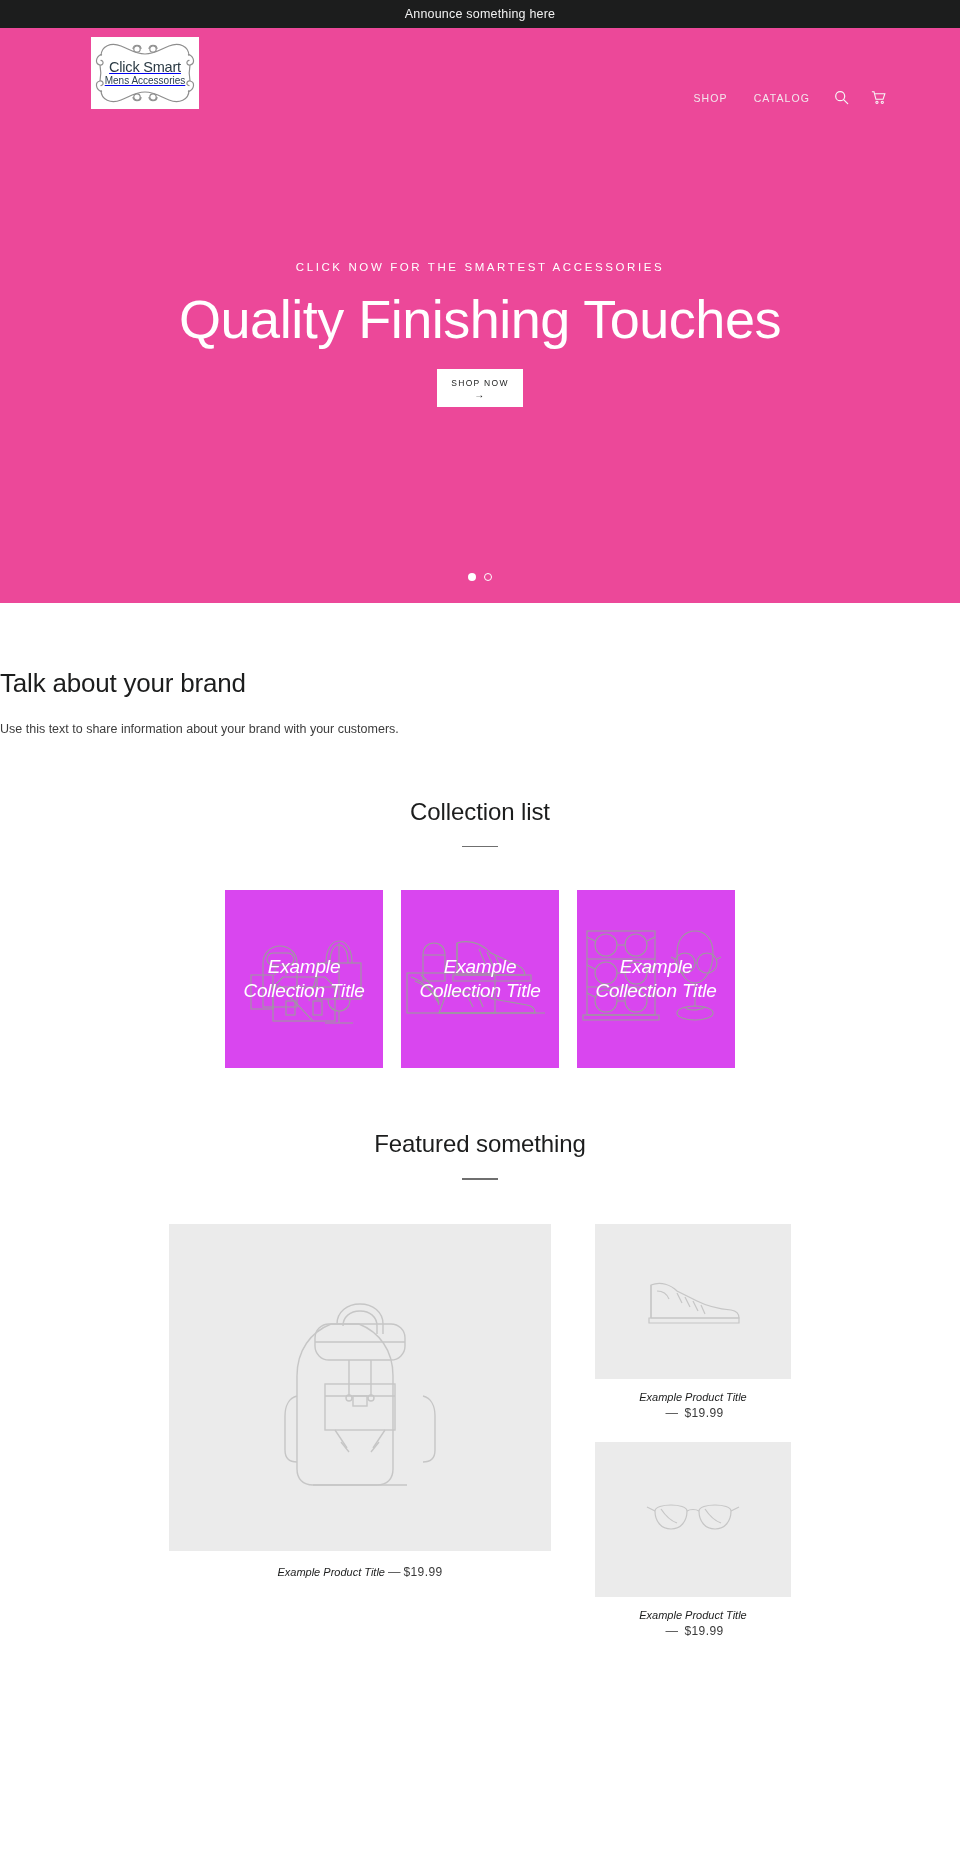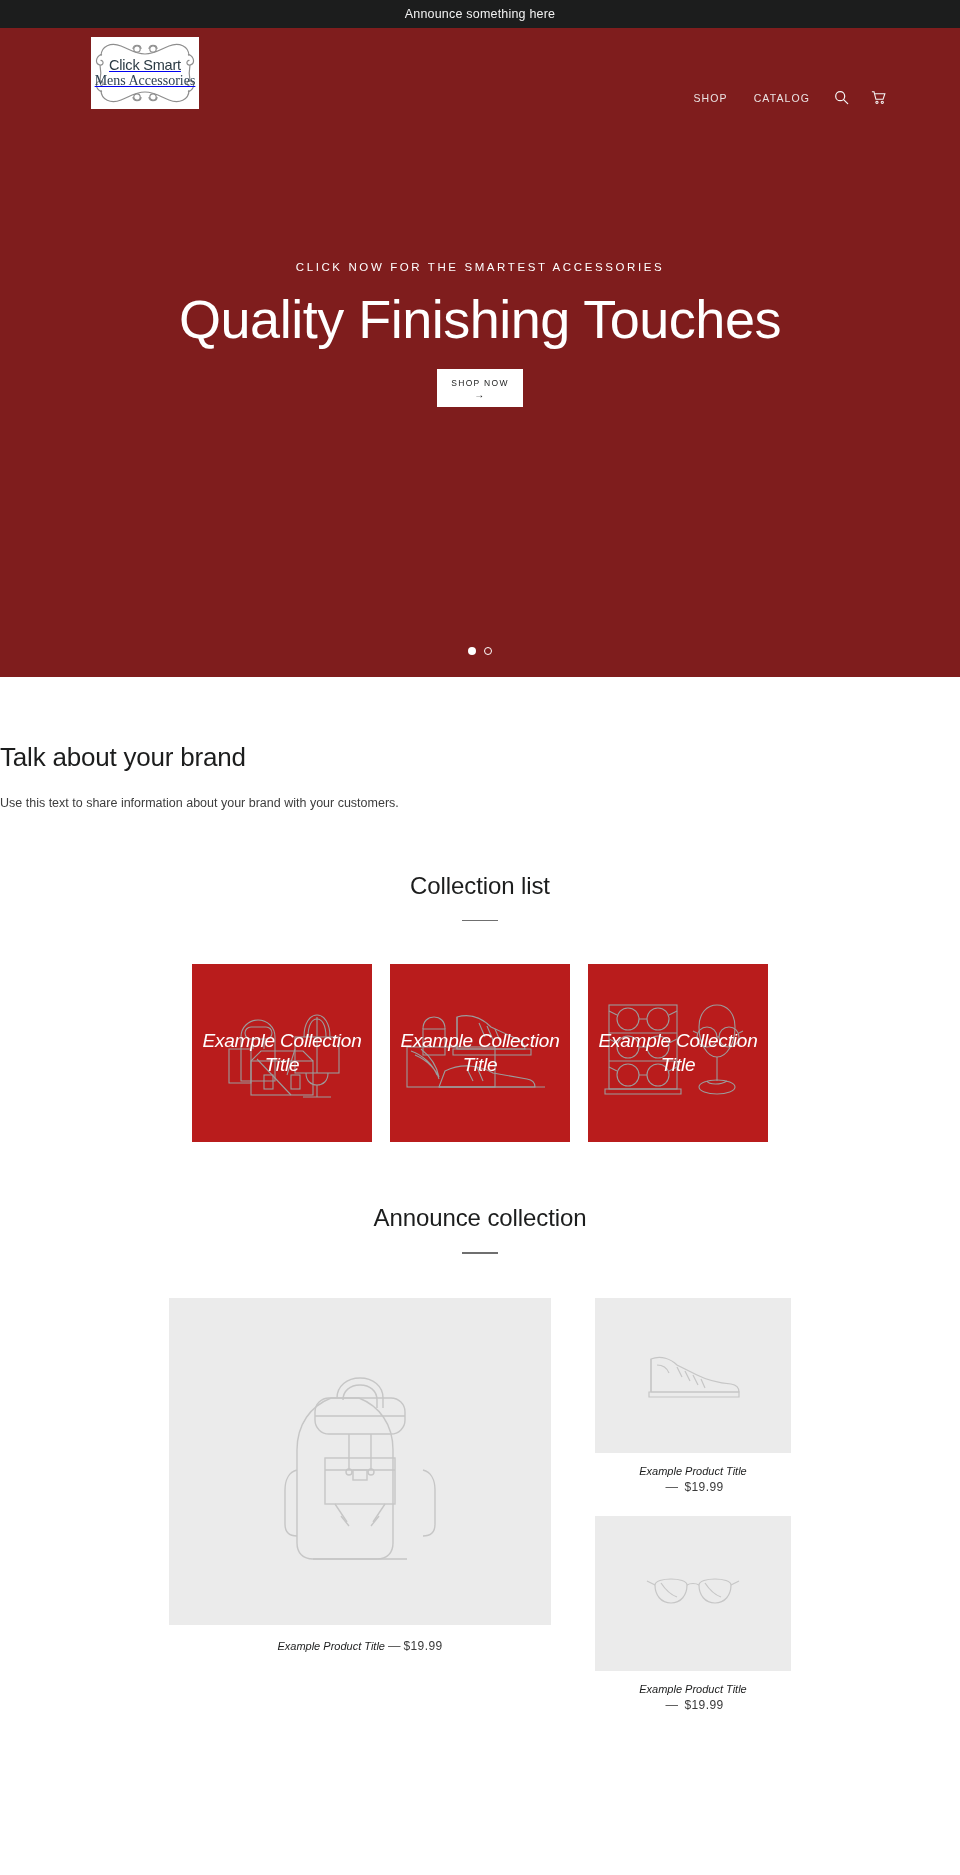--- a/index.html
+++ b/index.html
@@ -21,22 +21,22 @@
   }
   .announce-text {
     color: #f2f2f2;
     font-size: 12.5px;
     letter-spacing: 0.2px;
   }
 
   
   .hero {
     position: relative;
-    height: 649px;
-    background: #7f1d1d;
+    height: 575px;
+    background: #ec4899;
     overflow: hidden;
   }
 
   .site-header {
     position: absolute;
     top: 0; left: 0; right: 0;
     height: 110px;
     display: flex;
     align-items: flex-start;
     padding: 0 30px;
@@ -64,22 +64,22 @@
   .logo-fl-right { right: 2px; top: 15px; transform: scaleX(-1); }
   .logo-name {
     font-family: "Liberation Sans", sans-serif;
     font-size: 14.5px;
     color: #2b3a44;
     line-height: 1;
     letter-spacing: -0.2px;
     z-index: 2;
   }
   .logo-sub {
-    font-family: Liberation Serif, serif;
-    font-size: 14px;
+    font-family: Liberation Sans, sans-serif;
+    font-size: 10px;
     color: #2f4150;
     margin-top: 2px;
     line-height: 1;
     z-index: 2;
   }
 
   .nav-right {
     margin-left: auto;
     margin-right: 32px;
     margin-top: 62px;
@@ -196,23 +196,23 @@
     background: #6f6f6f;
     margin: 20px auto 0;
   }
   .collection-grid {
     display: flex;
     justify-content: center;
     gap: 18px;
     margin-top: 43px;
   }
   .collection-card {
-    width: 180px;
+    width: 158px;
     height: 178px;
-    background: #b91c1c;
+    background: #d946ef;
     position: relative;
     overflow: hidden;
     cursor: pointer;
   }
   .collection-card .ph-art {
     position: absolute;
     inset: 0;
     display: flex;
     align-items: center;
     justify-content: center;
@@ -445,21 +445,21 @@
         </svg>
       </span>
       <span class="collection-title">Example Collection Title</span>
     </a>
 
   </div>
 </section>
 
 <section class="section-featured">
   <div class="sec-head">
-    <h2 class="sec-title">Announce collection</h2>
+    <h2 class="sec-title">Featured something</h2>
     <div class="sec-rule"></div>
   </div>
 
   <div class="featured-grid">
 
     <div class="feat-col-left">
       <div class="product-card">
         <a class="product-media large" href="#">
           <span>
             <svg width="170" height="215" viewBox="0 0 170 215" fill="none" stroke="currentColor" stroke-width="1.4">

